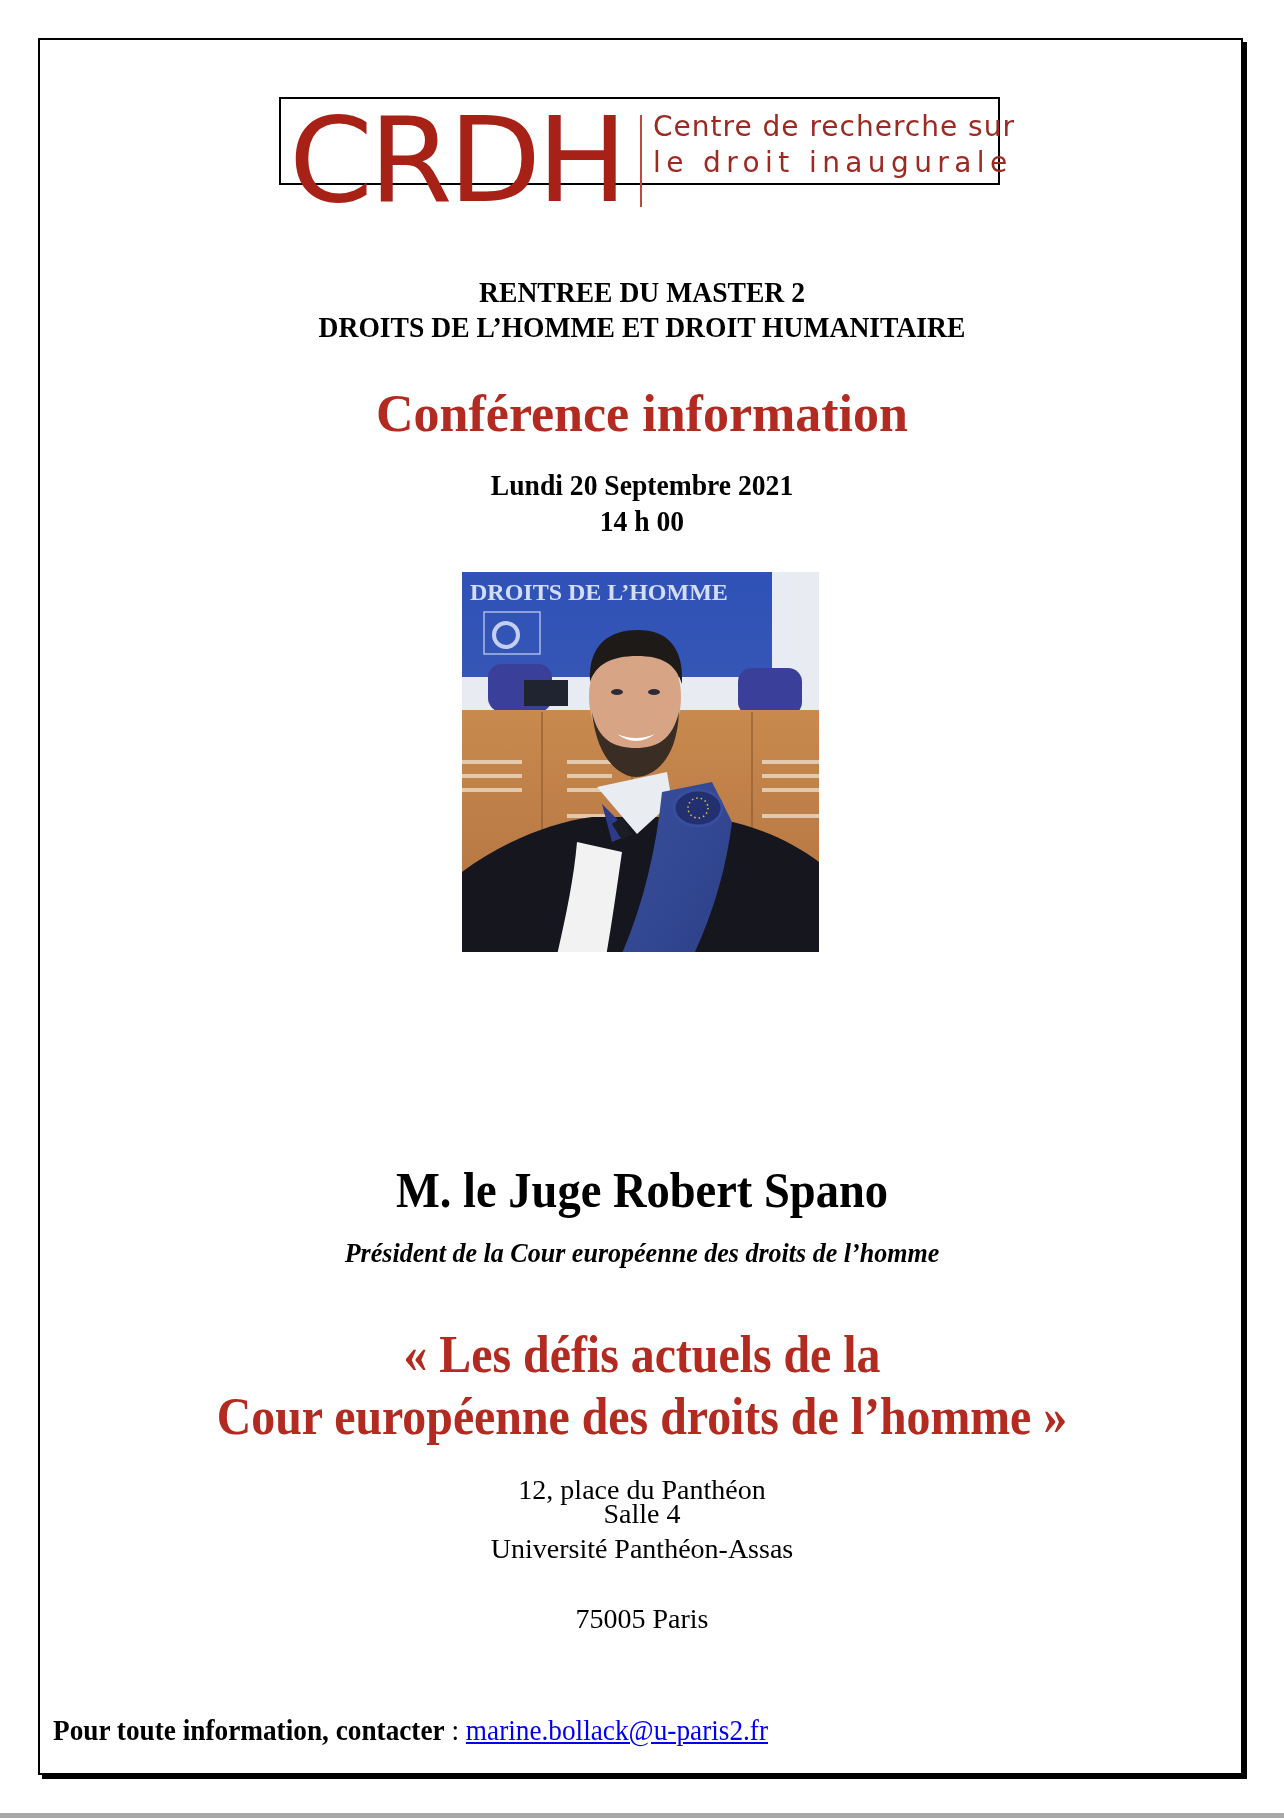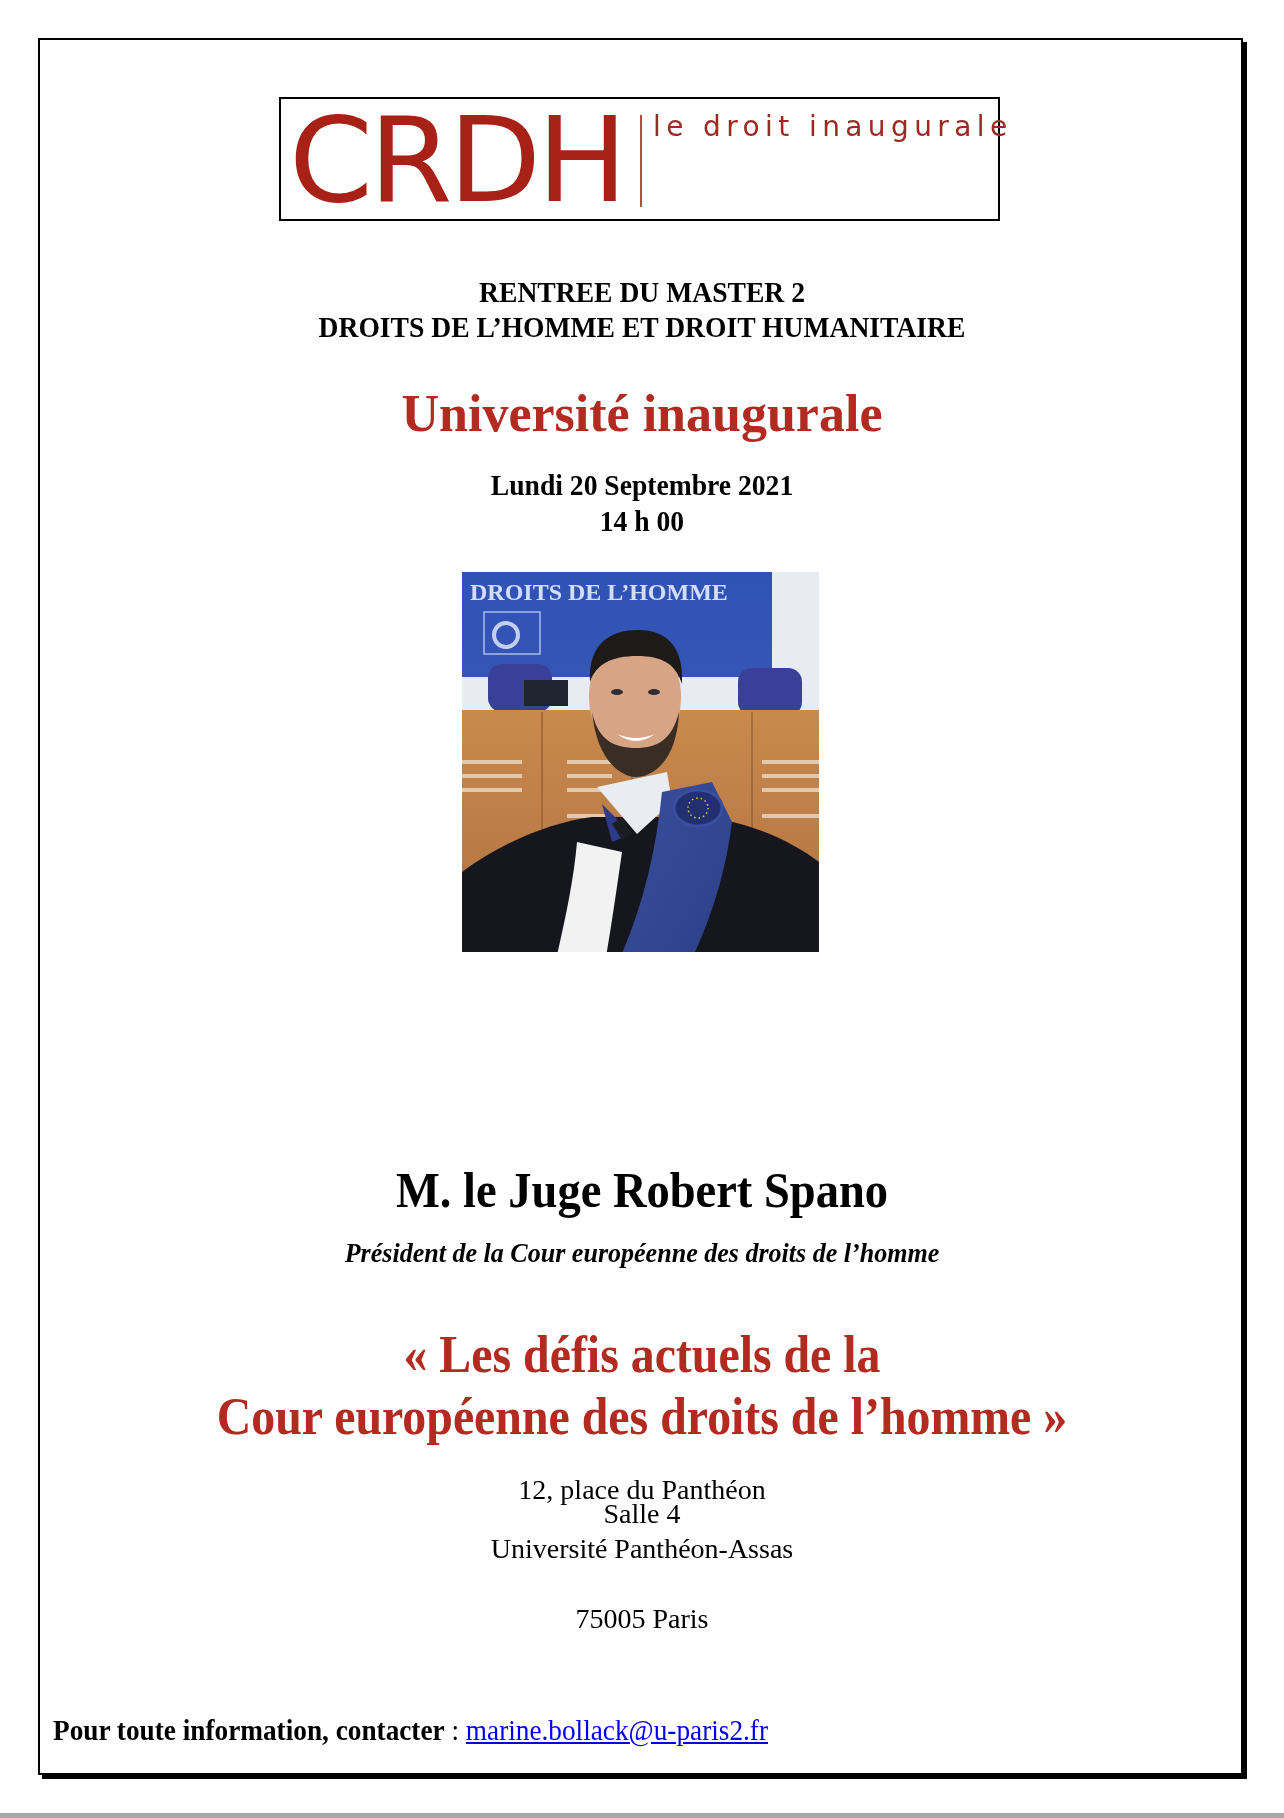--- a/index.html
+++ b/index.html
@@ -1,21 +1,21 @@
 <!DOCTYPE html>
 <html><head>
   <meta charset="utf-8">
   <style>
     html, body { margin:0; padding:0; background:#ffffff; }
     body { width:1284px; height:1818px; position:relative; overflow:hidden;
            font-family:"Liberation Serif", "DejaVu Serif", serif; color:#000; }
     .frame { position:absolute; left:38px; top:38px; width:1205px; height:1737px;
              border:2px solid #000; box-shadow:4px 4px 0 0 #000; background:#fff; box-sizing:border-box; }
     .abs { position:absolute; left:0; width:1284px; text-align:center; white-space:nowrap; }
-    .logo { position:absolute; left:279px; top:97px; width:721px; height:124px; border:2px solid #000; box-sizing:border-box; background:#fff; }
+    .logo { position:absolute; left:279px; top:97px; width:721px; height:88px; border:2px solid #000; box-sizing:border-box; background:#fff; }
     .logo-letters { position:absolute; left:8px; top:2px; font-family:"DejaVu Sans", sans-serif; font-size:118px; line-height:118px; color:#a82117; letter-spacing:-4px; transform:scaleX(1.02); transform-origin:left; }
     .logo-sep { position:absolute; left:359px; top:16px; width:2px; height:92px; background:#c0473e; }
     .logo-text { position:absolute; left:372px; top:10px; font-family:"DejaVu Sans", sans-serif; font-size:28px; line-height:36px; color:#9c2a22; letter-spacing:1px; white-space:nowrap; }
     .logo-text .l3 { letter-spacing:5.4px; }
     .h-black { font-weight:bold; font-size:30px; line-height:35px; transform:scaleX(0.92); }
     .red { color:#b22a20; }
     .conf { top:384px; font-weight:bold; font-size:52px; line-height:60px; }
     .date { font-weight:bold; font-size:30px; line-height:36px; transform:scaleX(0.92); }
     .photo { position:absolute; left:462px; top:572px; width:357px; height:380px; overflow:hidden; background:#1a1c2a; }
     .name { top:1160px; font-weight:bold; font-size:50px; line-height:60px; transform:scaleX(0.93); }
@@ -29,28 +29,29 @@
   </style>
 </head>
 <body>
 
 <div class="frame"></div>
 
 <div class="logo">
   <div class="logo-letters">CRDH</div>
   <div class="logo-sep"></div>
   <div class="logo-text">
+    <div>Centre de recherche sur</div>
     <div class="l3">le droit inaugurale</div>
   </div>
 </div>
 
 <div class="abs h-black" style="top:274px;">RENTREE DU MASTER 2</div>
 <div class="abs h-black" style="top:309px;">DROITS DE L’HOMME ET DROIT HUMANITAIRE</div>
 
-<div class="abs conf red">Université inaugurale</div>
+<div class="abs conf red">Conférence information</div>
 
 <div class="abs date" style="top:467px;">Lundi 20 Septembre 2021</div>
 <div class="abs date" style="top:503px;">14 h 00</div>
 
 <div class="photo">
   <svg width="357" height="528" viewBox="0 0 357 528" xmlns="http://www.w3.org/2000/svg">
     <defs>
       <linearGradient id="wall" x1="0" y1="0" x2="0" y2="1">
         <stop offset="0" stop-color="#2f52b8"></stop>
         <stop offset="1" stop-color="#3556b5"></stop>

